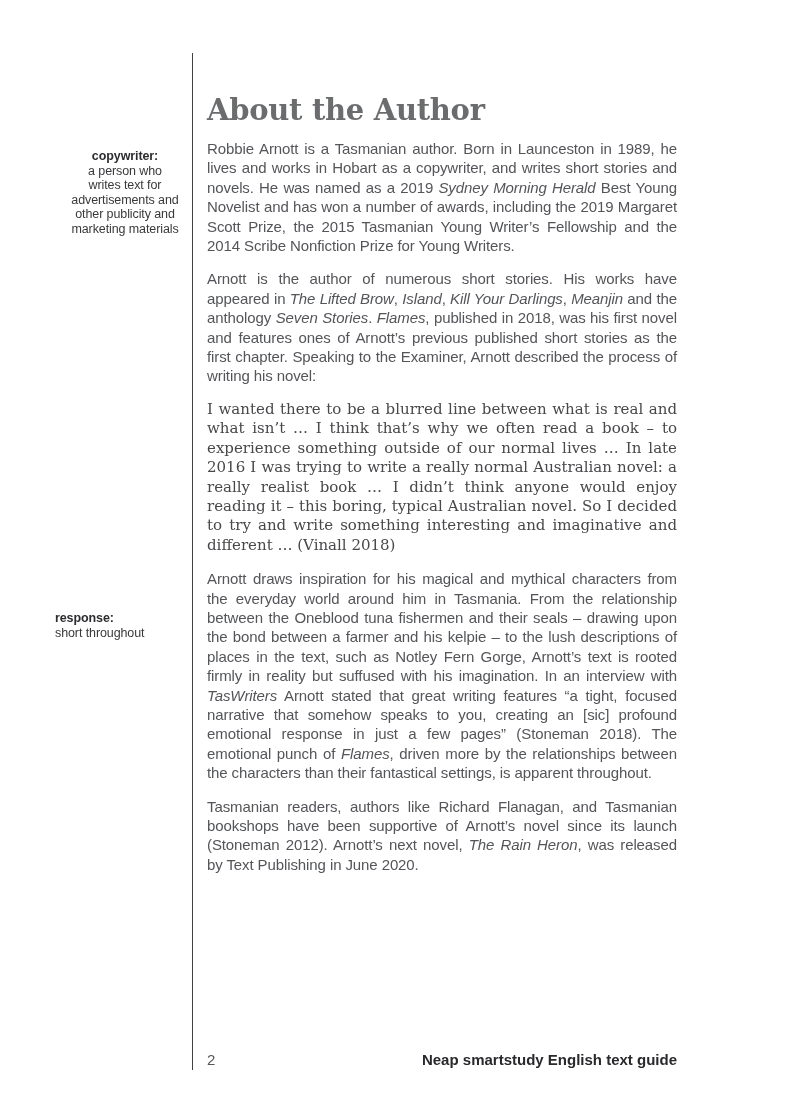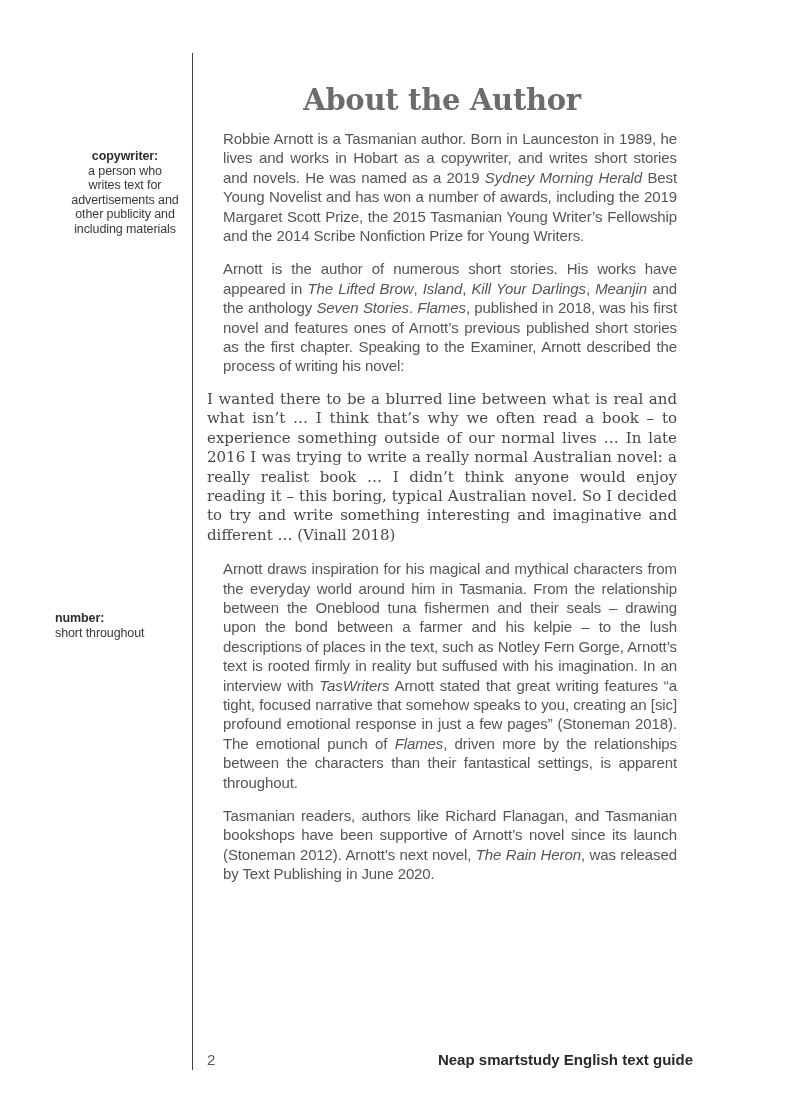--- a/index.html
+++ b/index.html
@@ -48,74 +48,73 @@
     left: 207px;
     top: 80px;
     width: 470px;
   }
   h1 {
     font-family: "DejaVu Serif", serif;
     font-weight: bold;
     font-size: 29px;
     line-height: 32px;
     color: #6b6c6e;
-    margin: 4px 0 13px 0;
+    margin: 14px 0 13px 0;
     letter-spacing: -0.3px;
-    text-align: center;
   }
   .body-p {
     font-size: 15px;
     line-height: 19.4px;
     letter-spacing: -0.1px;
     color: #545559;
     text-align: justify;
-    margin: 0 0 14px 16px;
+    margin: 0 0 14px 0;
   }
   .quote {
     font-family: "DejaVu Serif", serif;
     font-size: 15px;
     line-height: 19.4px;
     color: #48484b;
     text-align: justify;
     margin: 0 0 14px 0;
   }
   .it { font-style: italic; }
   
   .pagenum {
     position: absolute;
     left: 207px;
     top: 1051px;
     font-size: 15px;
     color: #55565a;
   }
   .brand {
     position: absolute;
-    right: 107px;
+    right: 123px;
     top: 1051px;
     font-size: 15px;
     font-weight: bold;
     color: #29292c;
   }
 </style>
 </head>
 <body>
 
 <div class="page">
 
   <aside>
     <div class="note note-1">
       <div class="term">copywriter:</div>
       <div class="def">a person who
 writes text for
 advertisements and
 other publicity and
-including materials</div>
+marketing materials</div>
     </div>
     <div class="note note-2">
-      <div class="term">number:</div>
+      <div class="term">response:</div>
       <div class="def">short throughout</div>
     </div>
   </aside>
 
   <div class="rule"></div>
 
   <main class="main">
     <h1>About the Author</h1>
     <p class="body-p"><span>Robbie Arnott is a Tasmanian author. Born in Launceston in 1989, he lives and works in Hobart as a copywriter, and writes short stories and novels. He was named as a 2019 </span><span class="it">Sydney Morning Herald</span><span> Best Young Novelist and has won a number of awards, including the 2019 Margaret Scott Prize, the 2015 Tasmanian Young Writer’s Fellowship and the 2014 Scribe Nonfiction Prize for Young Writers.</span></p>
     <p class="body-p"><span>Arnott is the author of numerous short stories. His works have appeared in </span><span class="it">The Lifted Brow</span><span>, </span><span class="it">Island</span><span>, </span><span class="it">Kill Your Darlings</span><span>, </span><span class="it">Meanjin</span><span> and the anthology </span><span class="it">Seven Stories</span><span>. </span><span class="it">Flames</span><span>, published in 2018, was his first novel and features ones of Arnott’s previous published short stories as the first chapter. Speaking to the Examiner, Arnott described the process of writing his novel:</span></p>

